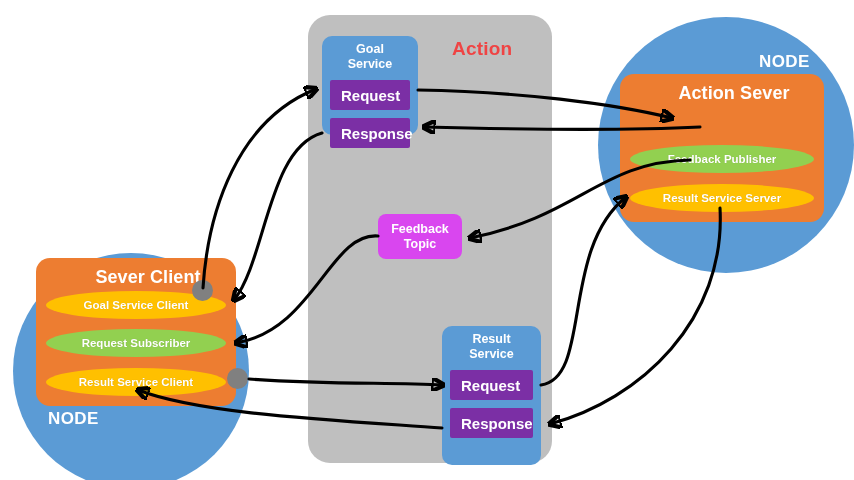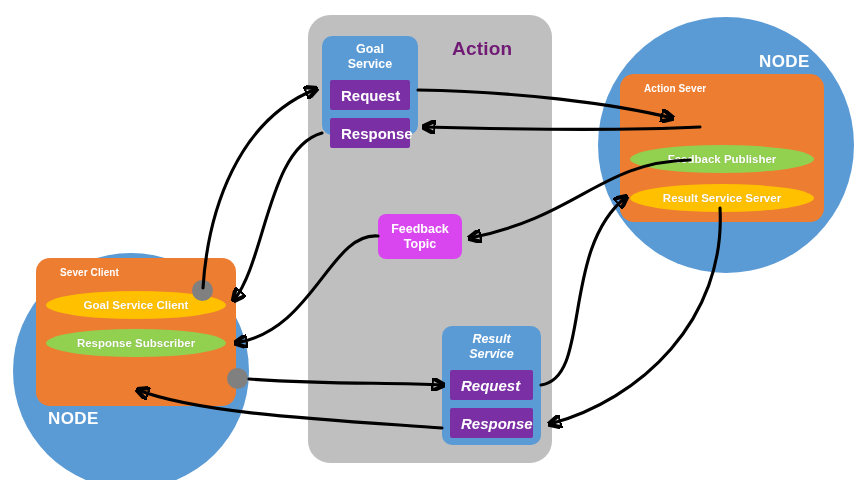--- a/index.html
+++ b/index.html
@@ -23,24 +23,24 @@
 
   
   .node-box{
     background:#ED7D31;
     border-radius:14px;
     box-sizing:border-box;
   }
   .node-box-title{
     position:absolute;
     left:0;right:0;
-    text-align:left;
-    color:#ffffff;
-    font-weight:bold;
-    font-size:10px;
+    text-align:center;
+    color:#ffffff;
+    font-weight:bold;
+    font-size:18px;
     letter-spacing:.1px;
     padding-left:24px;
   }
   .node-label{
     color:#ffffff;
     font-weight:bold;
     font-size:17px;
     letter-spacing:.4px;
     white-space:nowrap;
   }
@@ -61,21 +61,21 @@
   .pill.yellow{background:#FFC000;}
   .pill.green {background:#92D050;}
 
   
   .action-panel{
     background:#BFBFBF;
     border-radius:22px;
   }
   .action-title{
     position:absolute;
-    color:#701a75;
+    color:#ef4444;
     font-weight:bold;
     font-size:19px;
     letter-spacing:.2px;
     white-space:nowrap;
   }
 
   
   .svc-box{
     position:absolute;
     background:#5B9BD5;
@@ -151,21 +151,24 @@
   <div class="abs node-circle" style="left:13px;top:253px;width:236px;height:236px;"></div>
   <div class="node-label abs" style="left:48px;top:409px;">NODE</div>
 
   <div class="abs node-box" style="left:36px;top:258px;width:200px;height:148px;">
     <div class="node-box-title" style="top:9px;">Sever Client</div>
 
     <div class="pill yellow" style="left:10px;top:33px;width:180px;height:28px;">
       <span>Goal Service Client</span>
     </div>
     <div class="pill green" style="left:10px;top:71px;width:180px;height:28px;">
-      <span>Response Subscriber</span>
+      <span>Request Subscriber</span>
+    </div>
+    <div class="pill yellow" style="left:10px;top:110px;width:180px;height:28px;">
+      <span>Result Service Client</span>
     </div>
   </div>
 
   <div class="abs node-circle" style="left:598px;top:17px;width:256px;height:256px;"></div>
   <div class="node-label abs" style="left:759px;top:52px;">NODE</div>
 
   <div class="abs node-box" style="left:620px;top:74px;width:204px;height:148px;">
     <div class="node-box-title" style="top:9px;">Action Sever</div>
 
     <div class="pill green" style="left:10px;top:71px;width:184px;height:28px;">
@@ -177,21 +180,21 @@
   </div>
 
   <div class="svc-box" style="left:322px;top:36px;width:96px;height:99px;">
     <div class="svc-title" style="top:6px;">Goal</div>
     <div class="svc-title" style="top:21px;">Service</div>
 
     <div class="msg-box" style="left:8px;top:44px;width:80px;height:30px;">Request</div>
     <div class="msg-box" style="left:8px;top:82px;width:80px;height:30px;">Response</div>
   </div>
 
-  <div class="svc-box" style="left:442px;top:326px;width:99px;height:119px;font-style:italic;">
+  <div class="svc-box" style="left:442px;top:326px;width:99px;height:139px;">
     <div class="svc-title" style="top:6px;">Result</div>
     <div class="svc-title" style="top:21px;">Service</div>
 
     <div class="msg-box" style="left:8px;top:44px;width:83px;height:30px;">Request</div>
     <div class="msg-box" style="left:8px;top:82px;width:83px;height:30px;">Response</div>
   </div>
 
   <div class="topic-box" style="left:378px;top:214px;width:84px;height:45px;flex-direction:column;">
     <span>Feedback</span>
     <span>Topic</span>

